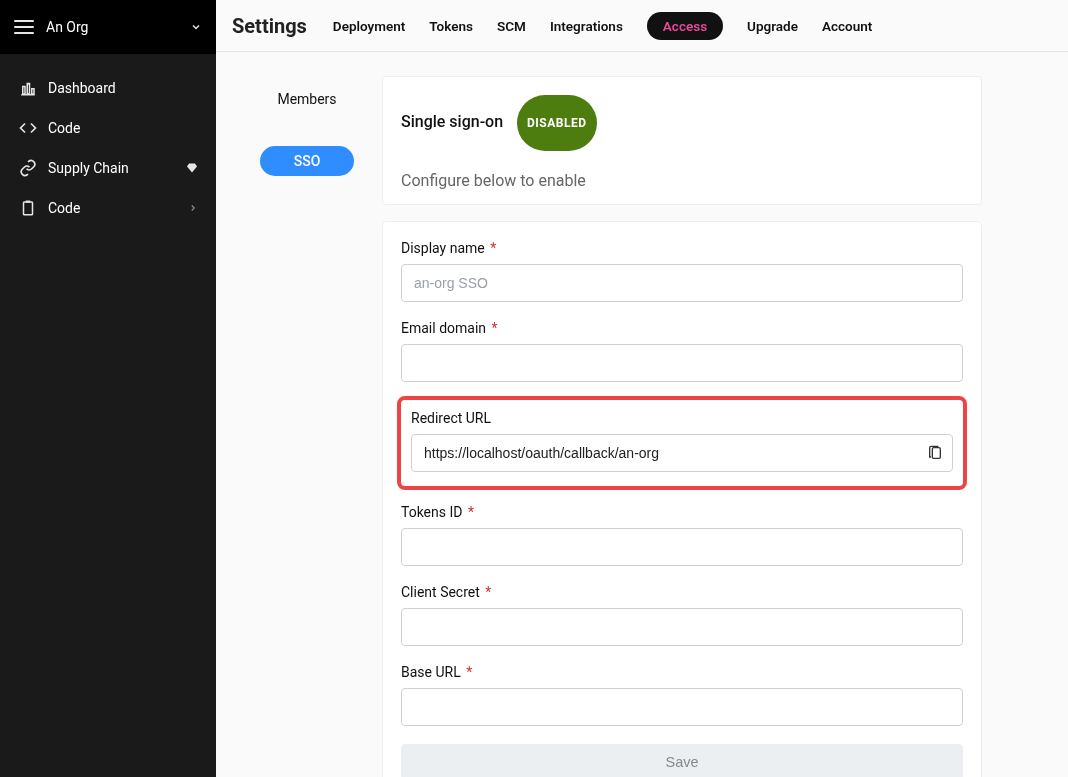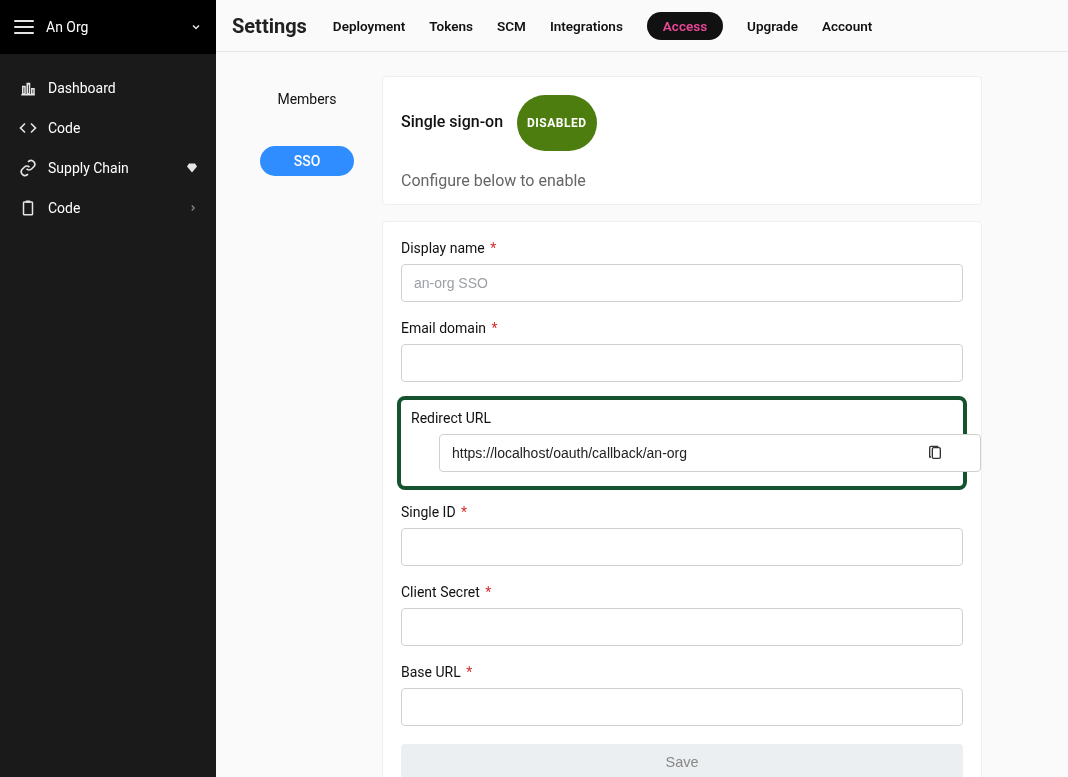--- a/index.html
+++ b/index.html
@@ -46,21 +46,21 @@
 
     .form-card { background: #fff; border: 1px solid #eee; border-radius: 4px; padding: 18px 18px 24px; }
     .form-group { margin-bottom: 18px; }
     .form-label { display: block; font-size: 14px; color: #111; margin-bottom: 8px; }
     .req { color: #d32f2f; margin-left: 2px; }
     .input-wrap { position: relative; }
     .form-input { width: 100%; height: 38px; padding: 8px 12px; font-size: 14px; border: 1px solid #d0d0d0; border-radius: 4px; color: #222; background: #fff; }
     .form-input::placeholder { color: #9aa0a6; }
     .copy-btn { position: absolute; right: 10px; top: 50%; transform: translateY(-50%); background: none; border: none; cursor: pointer; color: #444; display: flex; align-items: center; }
 
-    .highlight-group { border: 4px solid #14532d; border-radius: 8px; padding: 10px 10px 14px; margin: -4px -4px 14px; }
+    .highlight-group { border: 4px solid #ef4444; border-radius: 8px; padding: 10px 10px 14px; margin: -4px -4px 14px; }
     .highlight-group .form-label { margin-bottom: 8px; }
 
     .btn-row { display: flex; flex-direction: column; gap: 8px; margin-top: 12px; }
     .btn { height: 36px; border-radius: 4px; font-size: 14.5px; font-weight: 500; border: none; cursor: pointer; }
     .btn-primary { background: #eceff1; color: #888; }
     .btn-secondary { background: transparent; color: #111; }
 
     svg { display: block; }
   </style>
 </head>
@@ -173,32 +173,32 @@
           </div>
 
           <div class="form-group">
             <label class="form-label"><span>Email domain</span> <span class="req">*</span></label>
             <input class="form-input" style="">
           </div>
 
           <div class="form-group highlight-group">
             <label class="form-label">Redirect URL</label>
             <div class="input-wrap">
-              <input class="form-input" style="padding-right: 40px; margin-left: 28px;" value="https://localhost/oauth/callback/an-org">
+              <input class="form-input" style="padding-right: 40px;" value="https://localhost/oauth/callback/an-org">
               <button class="copy-btn">
                 <svg width="16" height="16" viewBox="0 0 24 24" fill="none" stroke="#333" stroke-width="2">
                     <rect x="8" y="4" width="12" height="16" rx="2"></rect>
                     <path d="M16 4V2H6a2 2 0 00-2 2v14h2"></path>
                   </svg>
               </button>
             </div>
           </div>
 
           <div class="form-group">
-            <label class="form-label"><span>Single ID</span> <span class="req">*</span></label>
+            <label class="form-label"><span>Tokens ID</span> <span class="req">*</span></label>
             <input class="form-input" style="">
           </div>
 
           <div class="form-group">
             <label class="form-label"><span>Client Secret</span> <span class="req">*</span></label>
             <input class="form-input" style="">
           </div>
 
           <div class="form-group">
             <label class="form-label"><span>Base URL</span> <span class="req">*</span></label>

